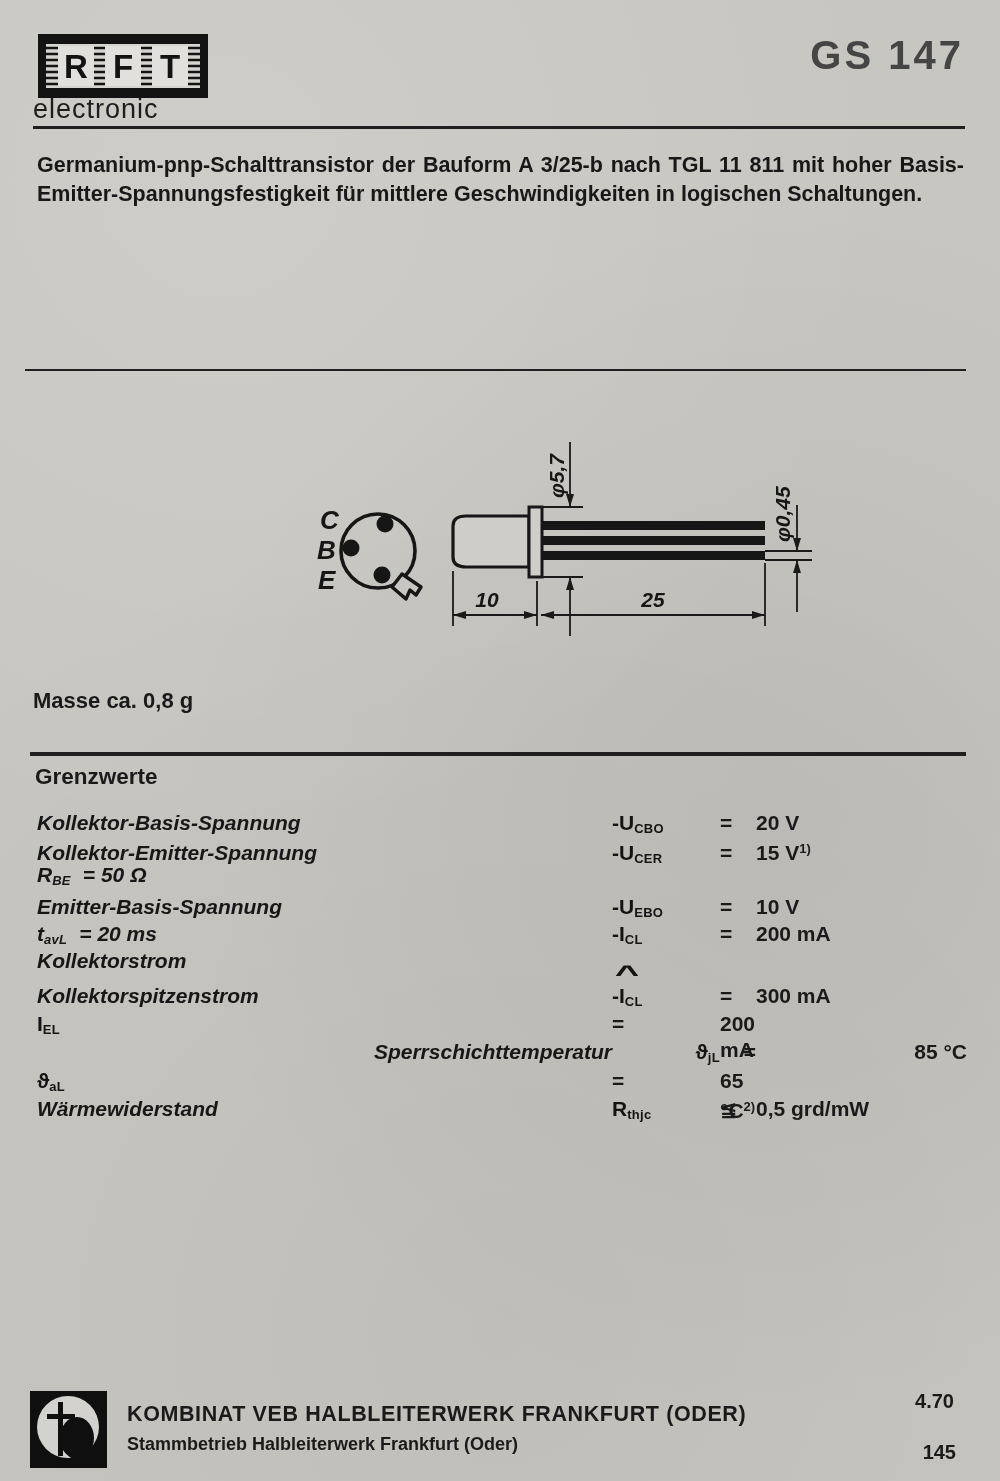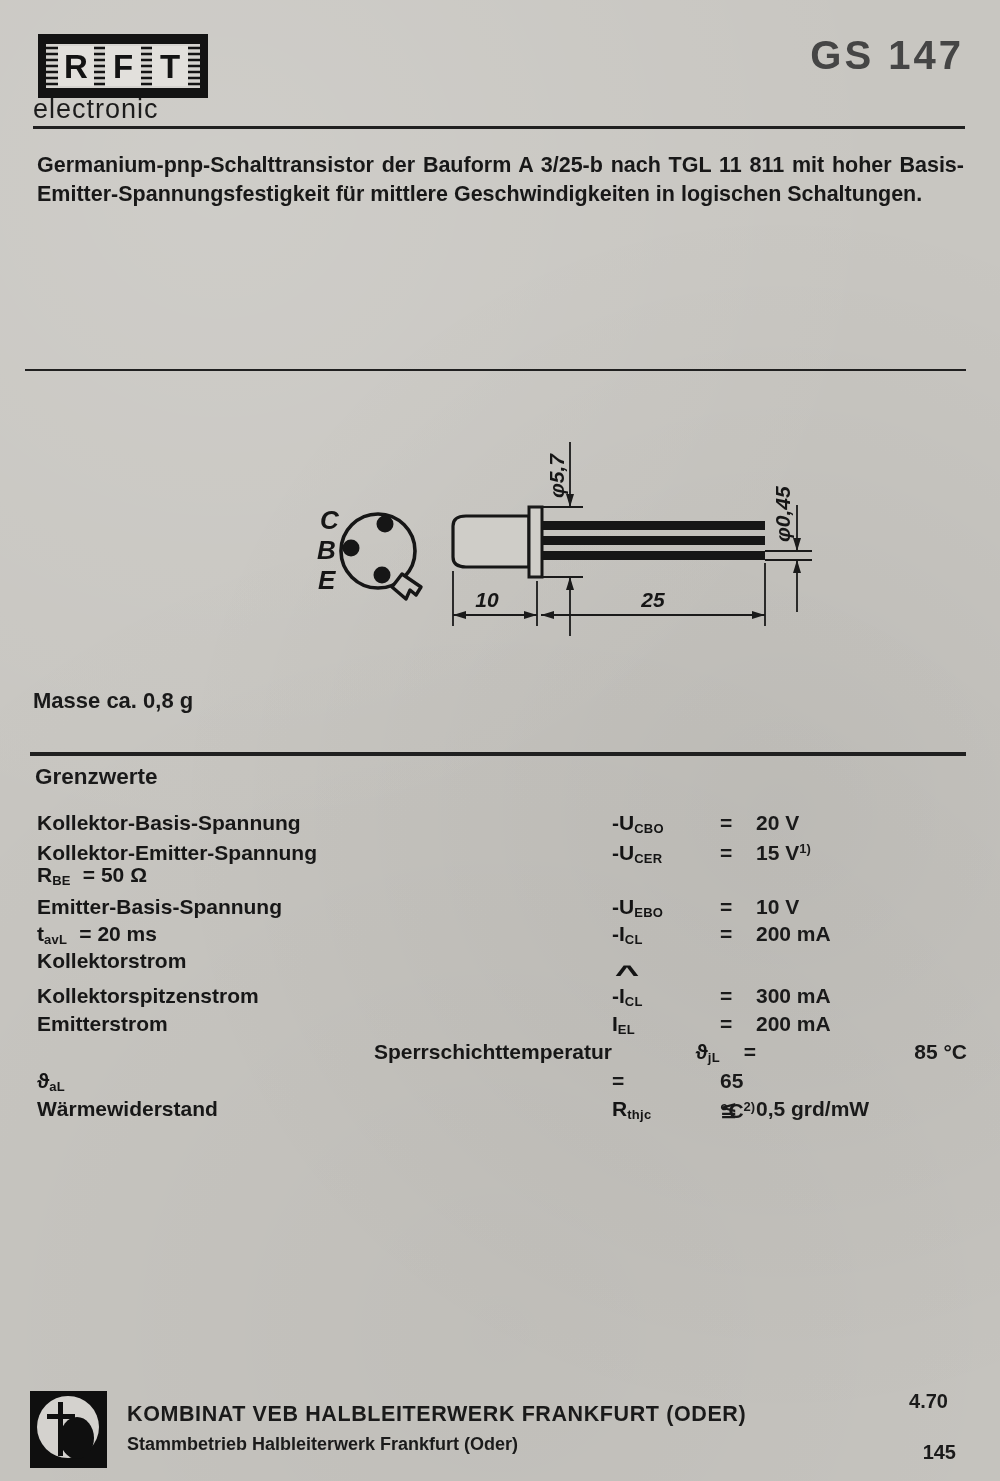--- a/index.html
+++ b/index.html
@@ -38,21 +38,21 @@
 
   .section-title { font-size:22.5px; font-weight:700; }
 
   
   .trow {
     position:absolute; left:37px; width:930px;
     display:grid; grid-template-columns:575px 108px 36px auto;
     align-items:baseline;
     font-size:21px; line-height:26px;
   }
-  .tlabel { font-weight:600; color:#171717; }
+  .tlabel { font-weight:600; color:#171717;font-style:italic; }
   .tsym  { font-weight:700; color:#141414; }
   .trel  { font-weight:700; }
   .tval  { font-weight:600; }
   .tsub  { font-size:13px; font-weight:700; letter-spacing:.3px; vertical-align:-3px; }
   .tnote { font-size:13px; font-weight:700; vertical-align:7px; }
   .cond-rest { margin-left:12px; }
   .hat-sym { position:relative; display:inline-block; }
   .hat {
     position:absolute; left:1px; top:-15px; width:28px;
     text-align:center; font-size:20px; line-height:14px; font-weight:700;
@@ -199,21 +199,20 @@
   </div>
 
   <div class="trow" style="top:983px;">
     <span class="tlabel">Kollektorspitzenstrom</span>
     <span class="tsym"><span class="hat-sym"><span class="hat">^</span><span>-I</span><sub class="tsub">CL</sub></span></span>
     <span class="trel">=</span>
     <span class="tval"><span>300 mA</span></span>
   </div>
 
   <div class="trow" style="top:1011px;">
-    <span class="tlabel">Emitterstrom</span>
     <span class="tsym"><span>I</span><sub class="tsub">EL</sub></span>
     <span class="trel">=</span>
     <span class="tval"><span>200 mA</span></span>
   </div>
 
   <div class="trow" style="top:1039px;text-align:right;">
     <span class="tlabel">Sperrschichttemperatur</span>
     <span class="tsym"><span>ϑ</span><sub class="tsub">jL</sub></span>
     <span class="trel">=</span>
     <span class="tval"><span>85 °C</span></span>
@@ -236,16 +235,16 @@
     <rect width="77" height="77" fill="#0f0f0f"></rect>
     <circle cx="38" cy="36" r="31" fill="#d4d2ce"></circle>
     <ellipse cx="47" cy="47" rx="17" ry="21" fill="#0f0f0f"></ellipse>
     <rect x="28" y="11" width="5" height="54" fill="#0f0f0f"></rect>
     <rect x="17" y="23" width="28" height="5" fill="#0f0f0f"></rect>
   </svg>
 
   <div class="abs f-line1" style="left:127px; top:1402px;">KOMBINAT VEB HALBLEITERWERK FRANKFURT (ODER)</div>
   <div class="abs f-line2" style="left:127px; top:1434px;">Stammbetrieb Halbleiterwerk Frankfurt (Oder)</div>
 
-  <div class="abs f-num" style="right:52px; top:1390px;">4.70</div>
+  <div class="abs f-num" style="right:46px; top:1390px;">4.70</div>
   <div class="abs f-num" style="right:44px; top:1441px;">145</div>
 
 </div>
 
 </body></html>

